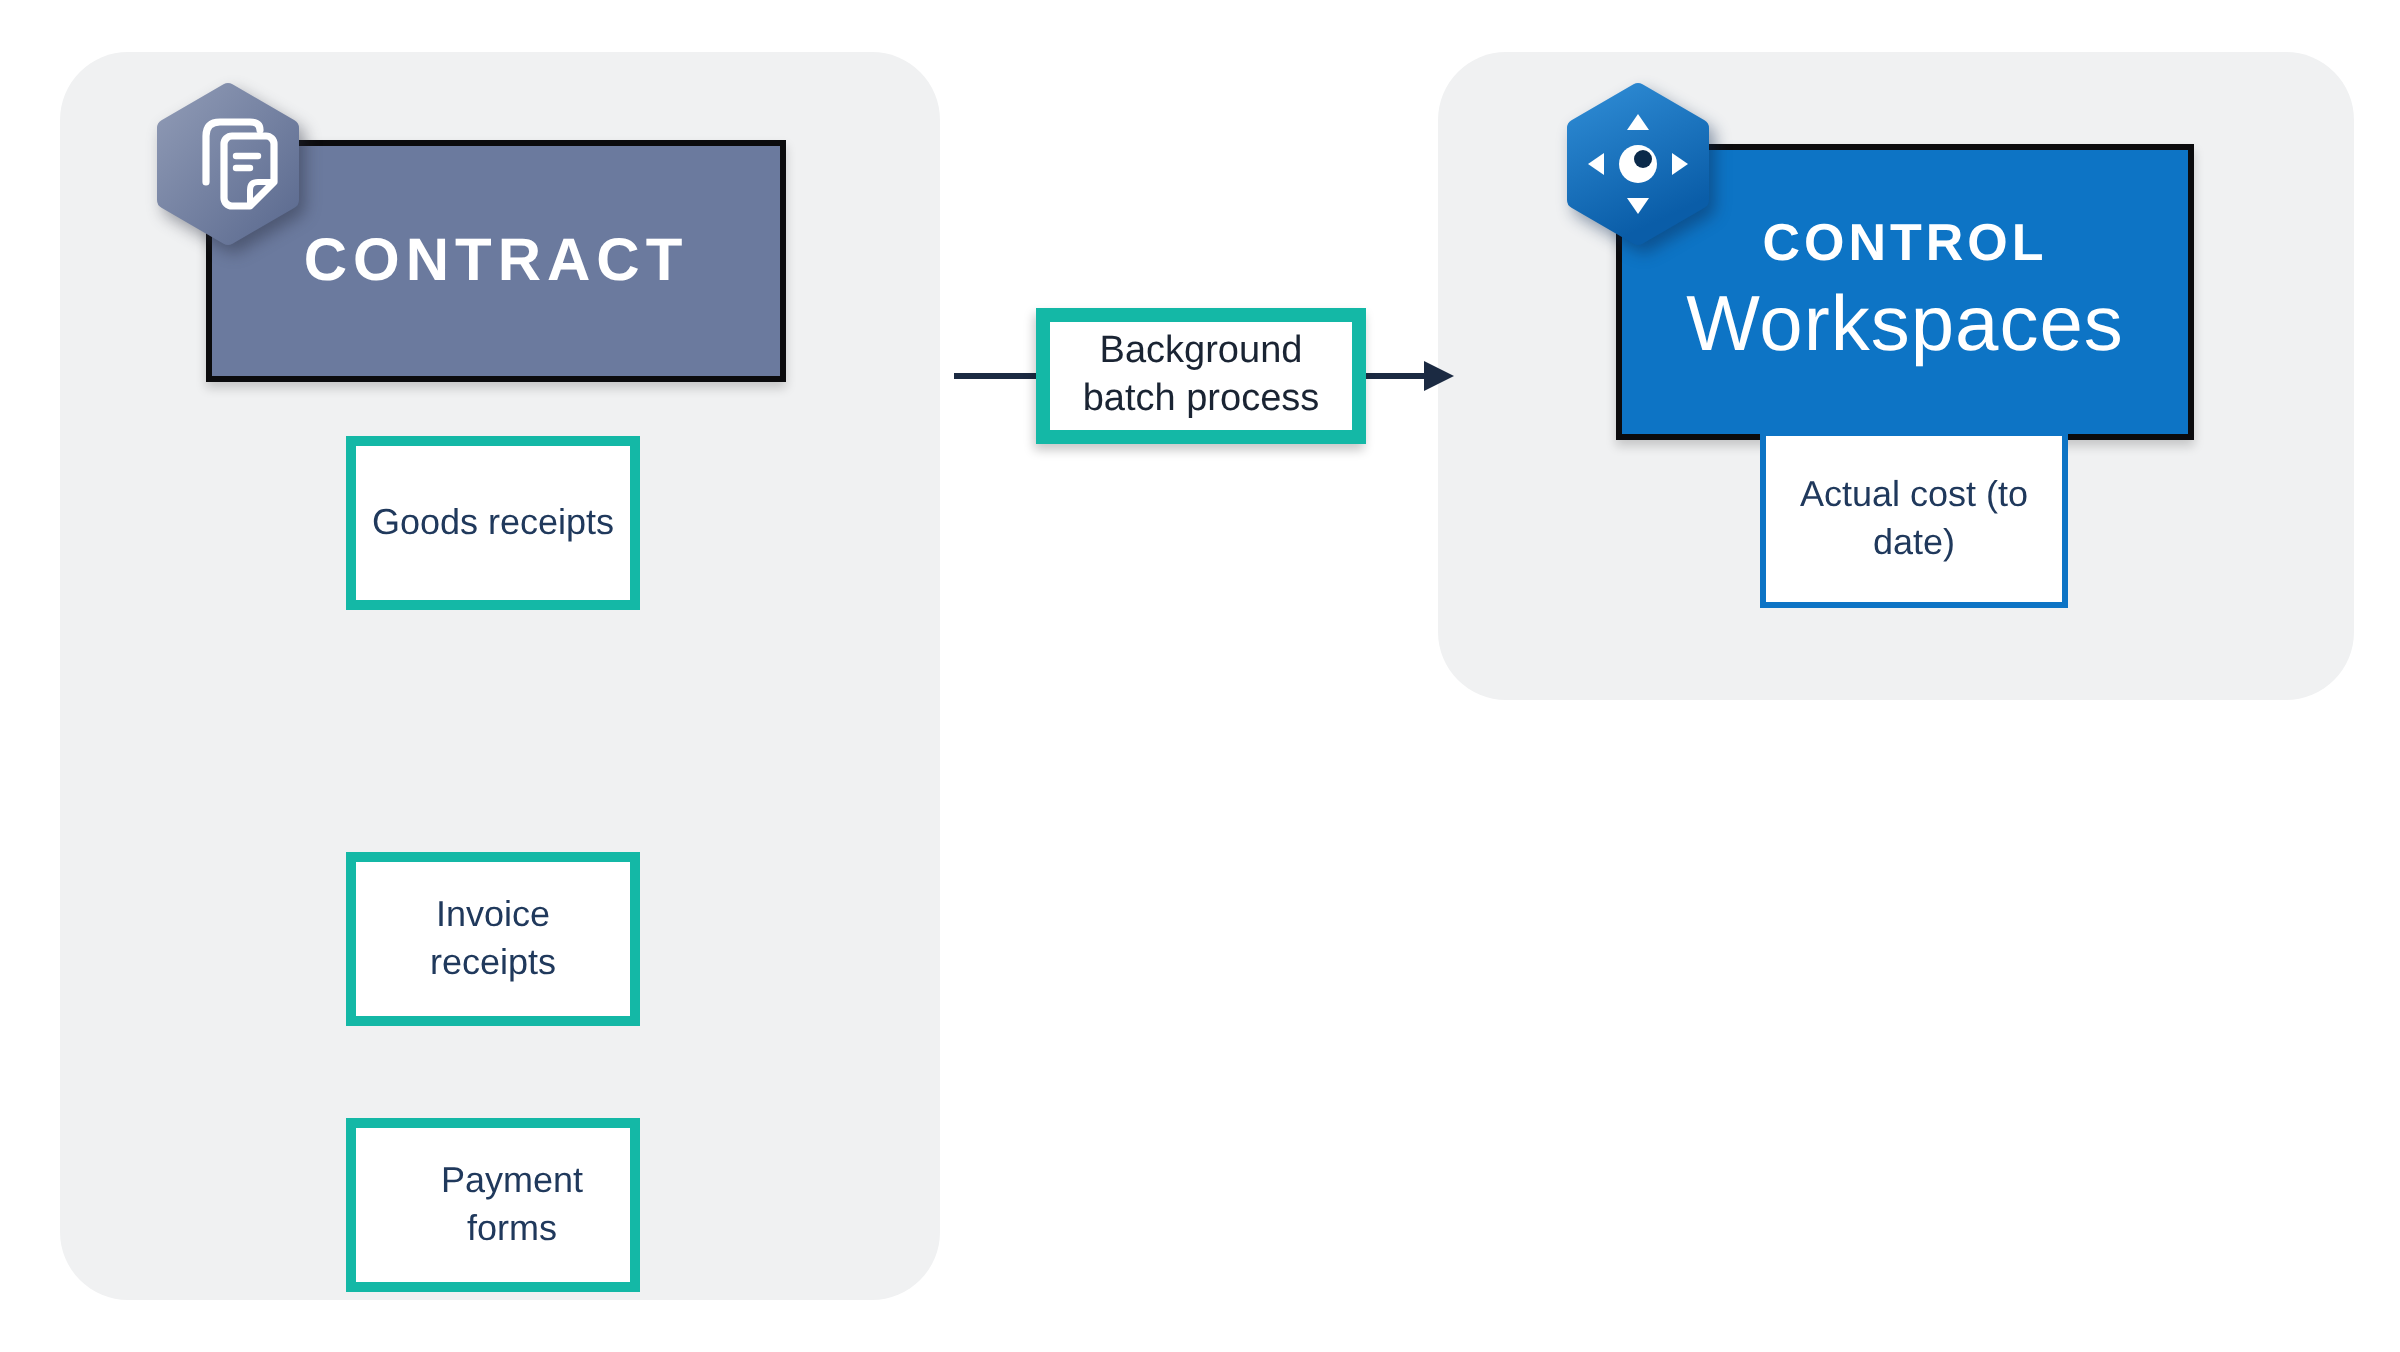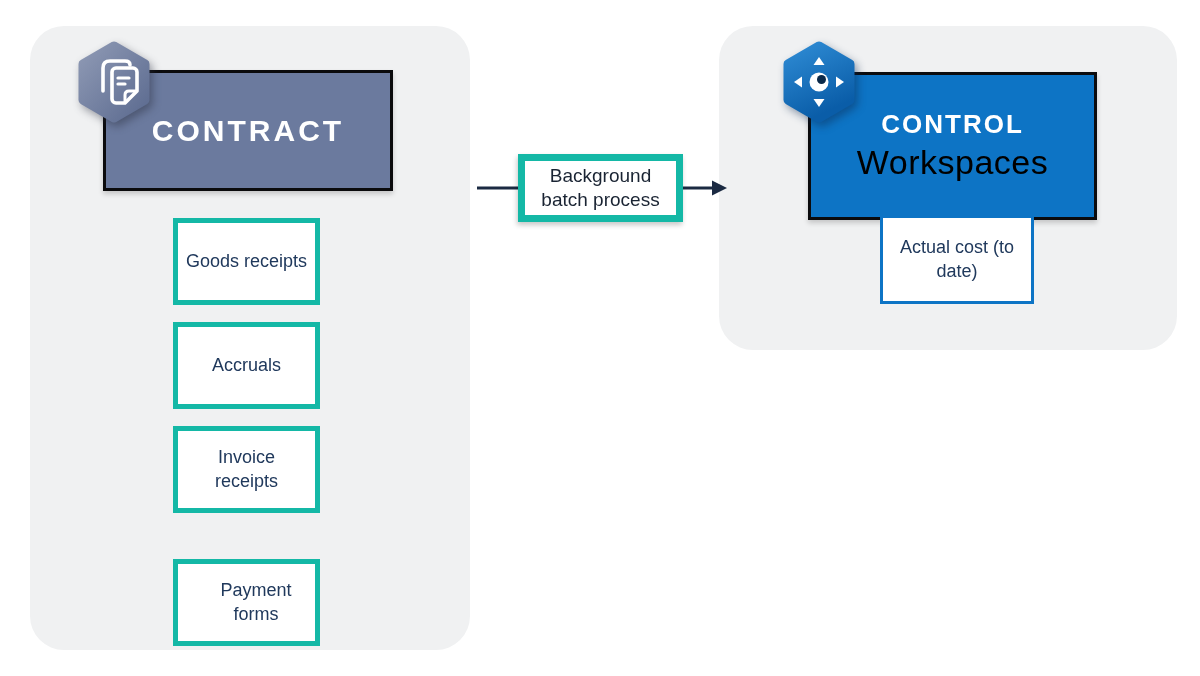--- a/index.html
+++ b/index.html
@@ -18,21 +18,21 @@
     display:flex;flex-direction:column;align-items:center;justify-content:center;
     box-shadow:0 3px 5px rgba(0,0,0,0.18);
   }
   .header-contract{left:103px;top:70px;width:290px;height:121px;background:#6B7A9E;}
   .header-control{left:808px;top:72px;width:289px;height:148px;background:#0D74C5;}
   .header-title{
     color:#ffffff;font-weight:bold;font-size:30px;letter-spacing:3px;line-height:1.1;
   }
   .header-title.small{font-size:26px;letter-spacing:2px;}
   .header-subtitle{
-    color:#000000;font-weight:normal;font-size:34px;letter-spacing:0.5px;margin-top:5px;
+    color:#ffffff;font-weight:normal;font-size:39px;letter-spacing:0.5px;margin-top:5px;
   }
 
   .item-box{
     position:absolute;width:147px;height:87px;background:#ffffff;box-sizing:border-box;
     display:flex;align-items:center;justify-content:center;text-align:center;
     font-size:18px;line-height:1.3;color:#20395C;padding:6px;
   }
   .item-slate{left:173px;border:5px solid #14b8a6;}
   .item-blue{left:880px;top:215px;width:154px;height:89px;border:3px solid #0D74C5;}
   .pos-1{top:218px;} .pos-2{top:322px;} .pos-3{top:426px;} .pos-4{top:559px;padding-left:25px;}
@@ -59,23 +59,20 @@
   <div class="panel panel-left"></div>
 
   <div class="panel panel-right"></div>
 
   <div class="header-box header-contract">
     <div class="header-title">CONTRACT</div>
   </div>
 
   <div class="item-box item-slate pos-1">
     <span>Goods receipts</span>
-  </div>
-  <div class="item-box item-slate pos-2">
-    <span>Accruals</span>
   </div>
   <div class="item-box item-slate pos-3">
     <span>Invoice receipts</span>
   </div>
   <div class="item-box item-slate pos-4">
     <span>Payment forms</span>
   </div>
 
   <svg class="connector-svg" viewBox="0 0 260 80">
     <line x1="7" y1="38" x2="48" y2="38" stroke="#1B2A42" stroke-width="3"></line>

